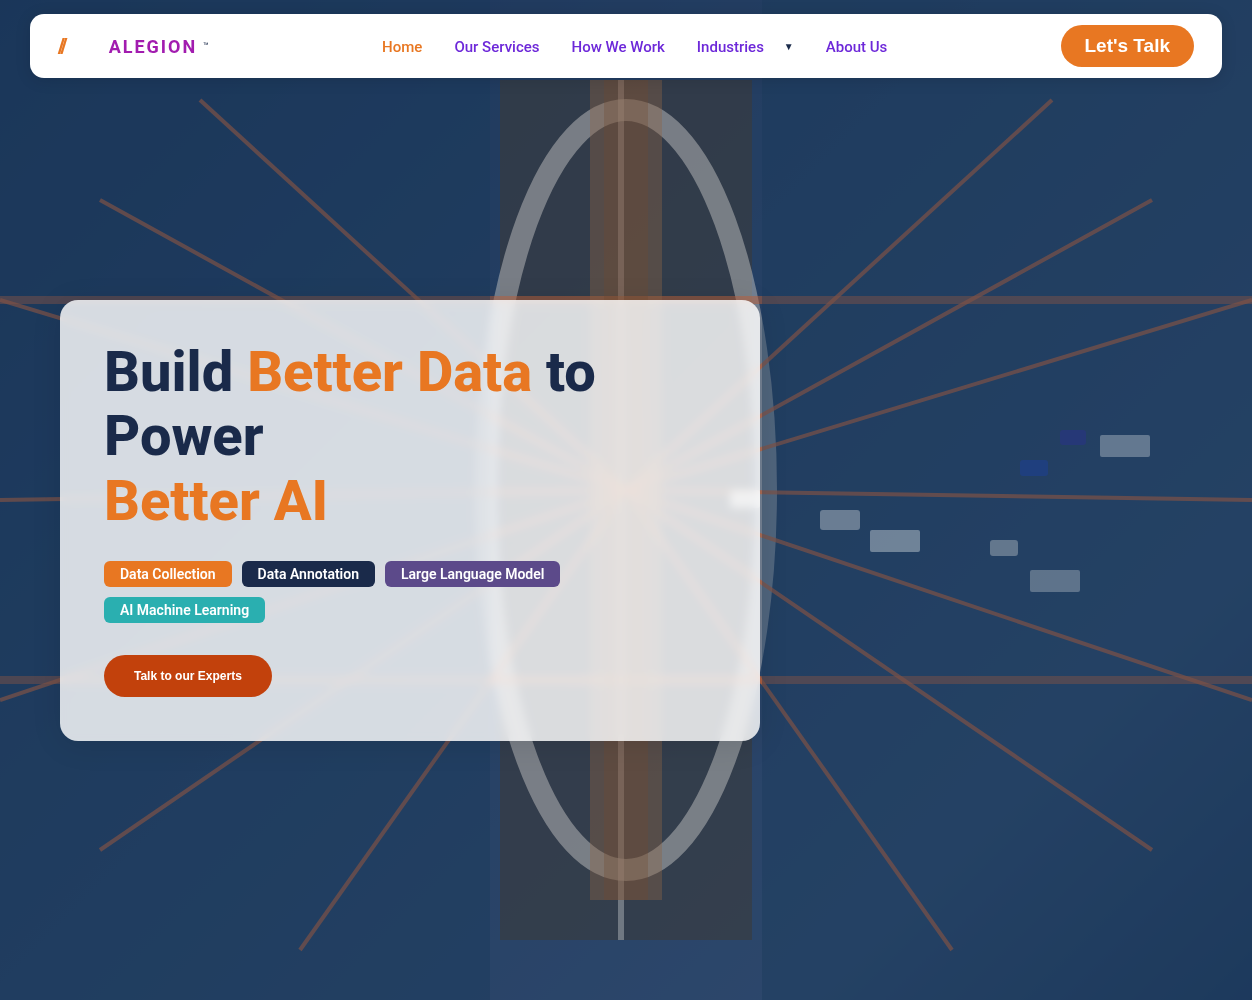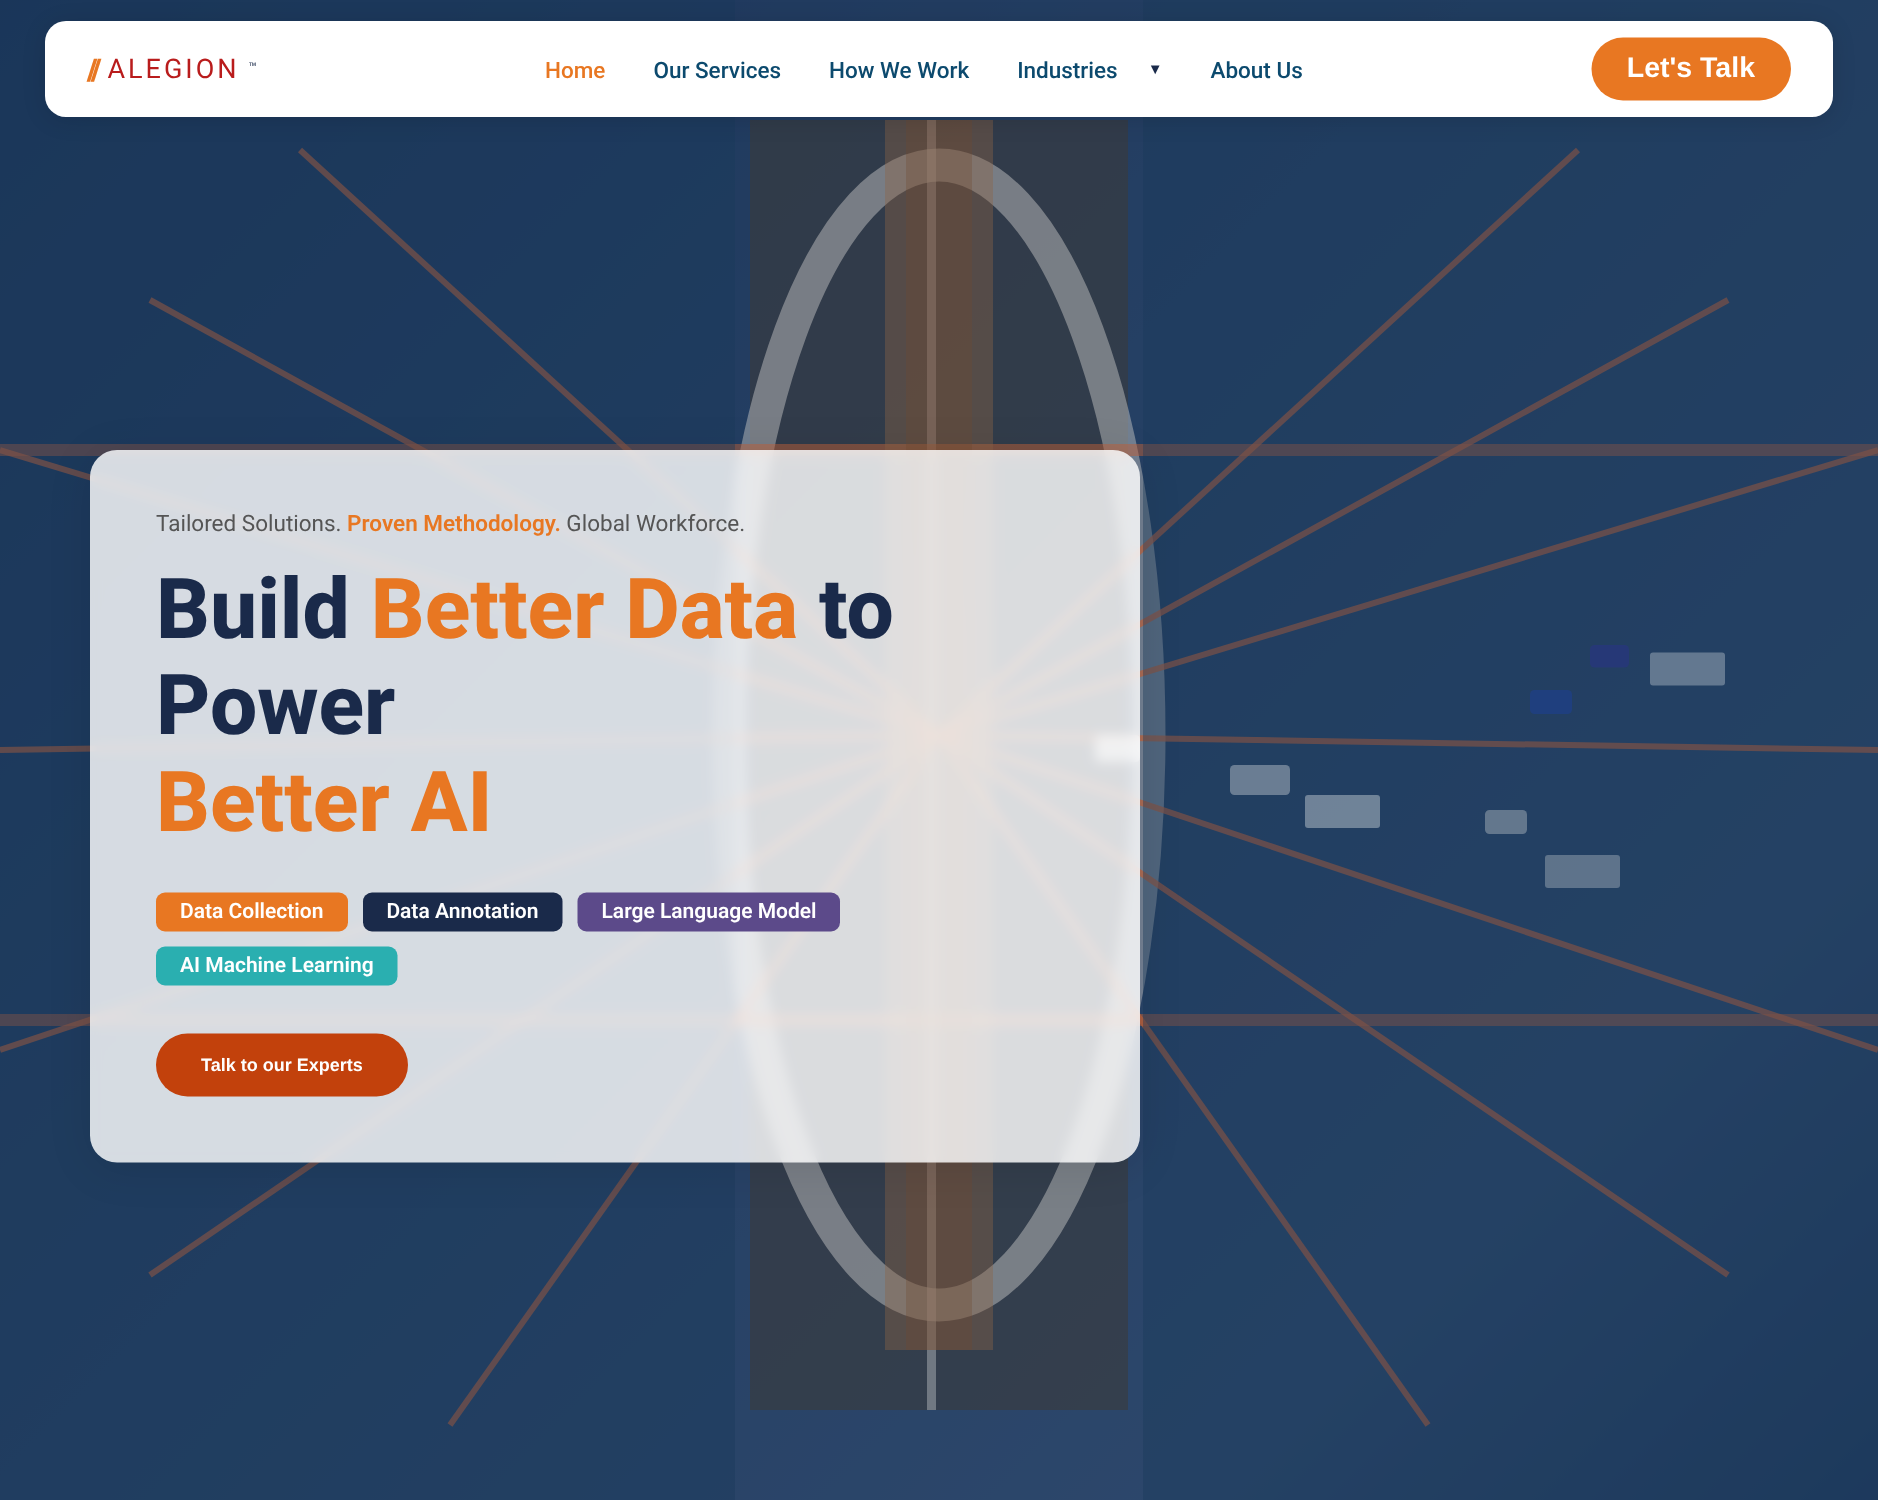--- a/index.html
+++ b/index.html
@@ -69,43 +69,44 @@
 
     .logo-icon {
       color: #e87722;
       font-size: 20px;
       font-weight: 900;
       letter-spacing: -2px;
     }
 
     .logo-text {
       font-size: 18px;
-      font-weight: 400;
-      color: #b91c1c;
+      font-weight: 700;
+      color: #a21caf;
       letter-spacing: 2px;
+      margin-left: 37px;
     }
 
     .logo-sup {
       font-size: 9px;
       color: #1a2a4a;
       vertical-align: super;
     }
 
     .nav-links {
       display: flex;
       align-items: flex-end;
       gap: 32px;
       list-style: none;
     }
 
     .nav-links a {
       text-decoration: none;
       font-size: 15px;
       font-weight: 500;
-      color: #0c4a6e;
+      color: #6d28d9;
       transition: color 0.2s;
     }
 
     .nav-links a.active {
       color: #e87722;
     }
 
     .nav-links .industries-item {
       display: flex;
       align-items: center;
@@ -287,23 +288,20 @@
       </li>
       <li>
         <a href="#">About Us</a>
       </li>
     </ul>
 
     <button class="lets-talk-btn">Let's Talk</button>
   </nav>
 
   <div class="hero-content-card">
-    <p class="tagline">
-      <span>Tailored Solutions.</span><span class="highlight"> Proven Methodology.</span><span> Global Workforce.</span>
-    </p>
 
     <h1 class="hero-title">
       <span class="dark">Build </span><span class="orange">Better Data</span><span class="dark"> to Power</span><br>
       <span class="orange">Better AI</span>
     </h1>
 
     <div class="tags-row">
       <span class="tag tag-orange">Data Collection</span>
       <span class="tag tag-navy">Data Annotation</span>
       <span class="tag tag-purple">Large Language Model</span>

